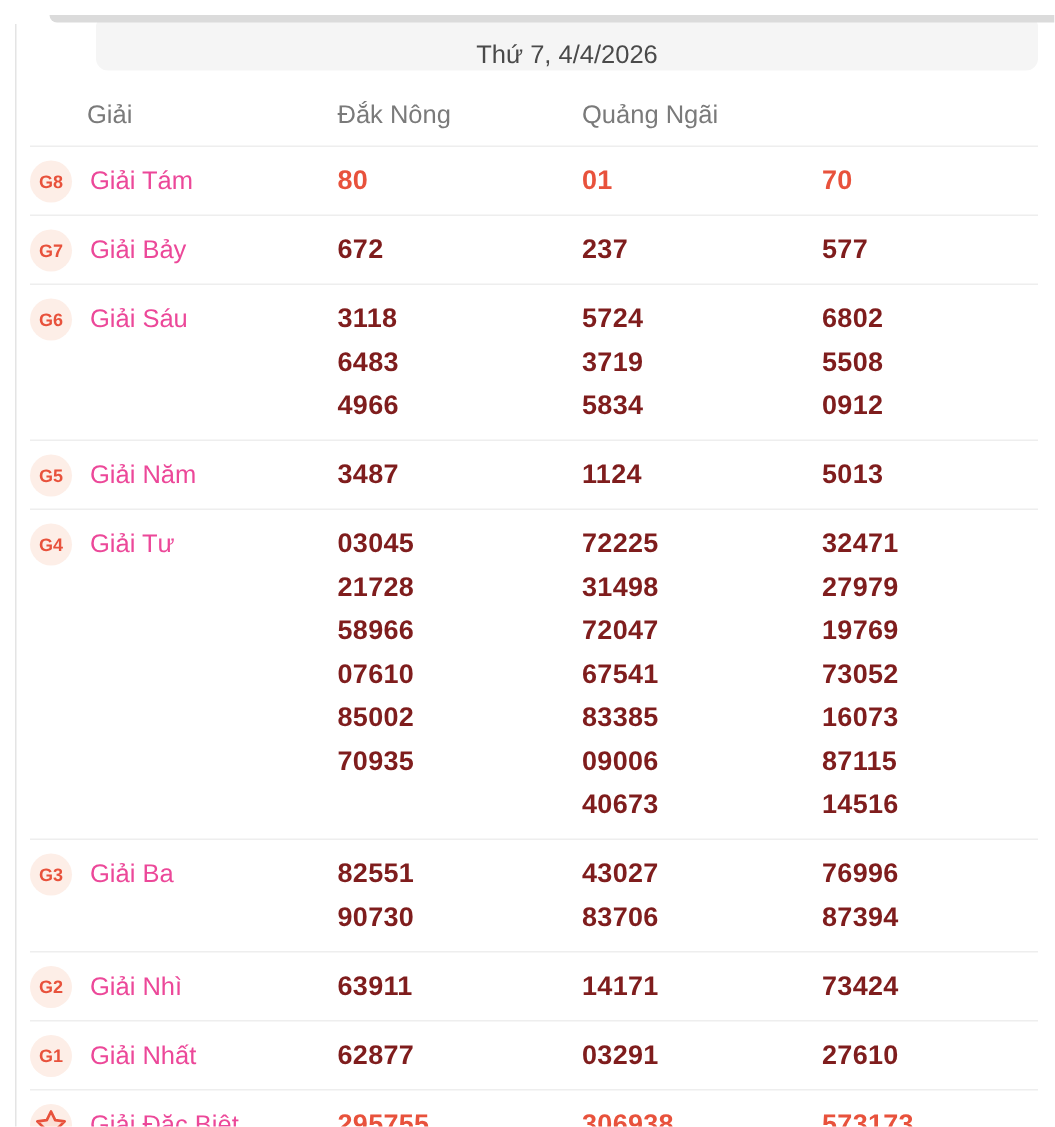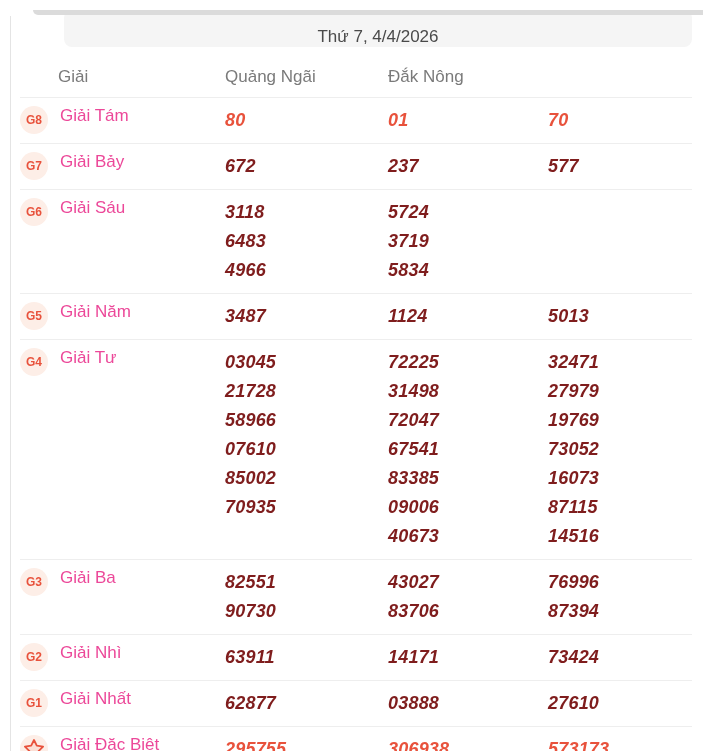--- a/index.html
+++ b/index.html
@@ -17,46 +17,46 @@
   .date-box span { font-size:17px; color:#4a4a4a; }
 
   .grid { display:grid; grid-template-columns:185px 163px 160px 1fr; }
   .thead { margin:14px 11px 0 20px; padding:6px 0 10px 0; }
   .thead .h { font-size:17px; color:#7a7a7a; }
   .thead .h.first { padding-left:38px; }
   .thead .h.vcol { padding-left:20px; }
 
   #rows { margin:0 11px 0 20px; }
   .row { border-top:1px solid var(--sep); padding:8px 0; }
-  .prize-cell { display:flex; gap:12px; height:29px; }
+  .prize-cell { display:flex; align-items:center; gap:12px; height:29px; }
   .badge { width:28px; height:28px; border-radius:50%; background:var(--badge-bg);
     color:var(--accent); font-size:12px; font-weight:bold; display:flex;
     align-items:center; justify-content:center; flex:0 0 28px; }
   .badge.star-badge svg { display:block; }
   .label { font-size:17px; color:#ec4899; white-space:nowrap; }
-  .vcell { padding-left:20px;font-style:italic; }
+  .vcell { padding-left:20px; }
   .val { font-size:18px; font-weight:bold; color:#7f1d1d; line-height:29px;
     letter-spacing:.2px; }
   .row.hl .val { color:var(--accent); }
 </style>
 </head>
 <body>
 
 <div class="page">
   <div class="top-remnant"></div>
   <div class="left-line"></div>
 
   <div class="date-box">
     <span>Thứ 7, 4/4/2026</span>
   </div>
 
   <div class="grid thead">
     <div class="h first">Giải</div>
+    <div class="h vcol">Đắk Nông</div>
     <div class="h vcol">Quảng Ngãi</div>
-    <div class="h vcol">Đắk Nông</div>
   </div>
 
   <div id="rows">
       <div class="grid row hl">
         <div class="prize-cell">
           <span class="badge">G8</span>
           <span class="label">Giải Tám</span>
         </div>
         <div class="vcell">
           <div class="val">80</div>
@@ -90,20 +90,25 @@
         </div>
         <div class="vcell">
           <div class="val">3118</div>
           <div class="val">6483</div>
           <div class="val">4966</div>
         </div>
         <div class="vcell">
           <div class="val">5724</div>
           <div class="val">3719</div>
           <div class="val">5834</div>
+        </div>
+        <div class="vcell">
+          <div class="val">6802</div>
+          <div class="val">5508</div>
+          <div class="val">0912</div>
         </div>
       </div>
       <div class="grid row">
         <div class="prize-cell">
           <span class="badge">G5</span>
           <span class="label">Giải Năm</span>
         </div>
         <div class="vcell">
           <div class="val">3487</div>
         </div>
@@ -181,21 +186,21 @@
       </div>
       <div class="grid row">
         <div class="prize-cell">
           <span class="badge">G1</span>
           <span class="label">Giải Nhất</span>
         </div>
         <div class="vcell">
           <div class="val">62877</div>
         </div>
         <div class="vcell">
-          <div class="val">03888</div>
+          <div class="val">03291</div>
         </div>
         <div class="vcell">
           <div class="val">27610</div>
         </div>
       </div>
       <div class="grid row hl">
         <div class="prize-cell">
           <span class="badge star-badge">
             <svg width="24" height="24" viewBox="0 0 24 24">
               <path d="M12 3l2.8 5.7 6.3.9-4.55 4.45 1.07 6.25L12 17.35l-5.62 2.95 1.07-6.25L2.9 9.6l6.3-.9z" fill="#fbdfd5" stroke="#e8523c" stroke-width="1.8" stroke-linejoin="round"></path>

